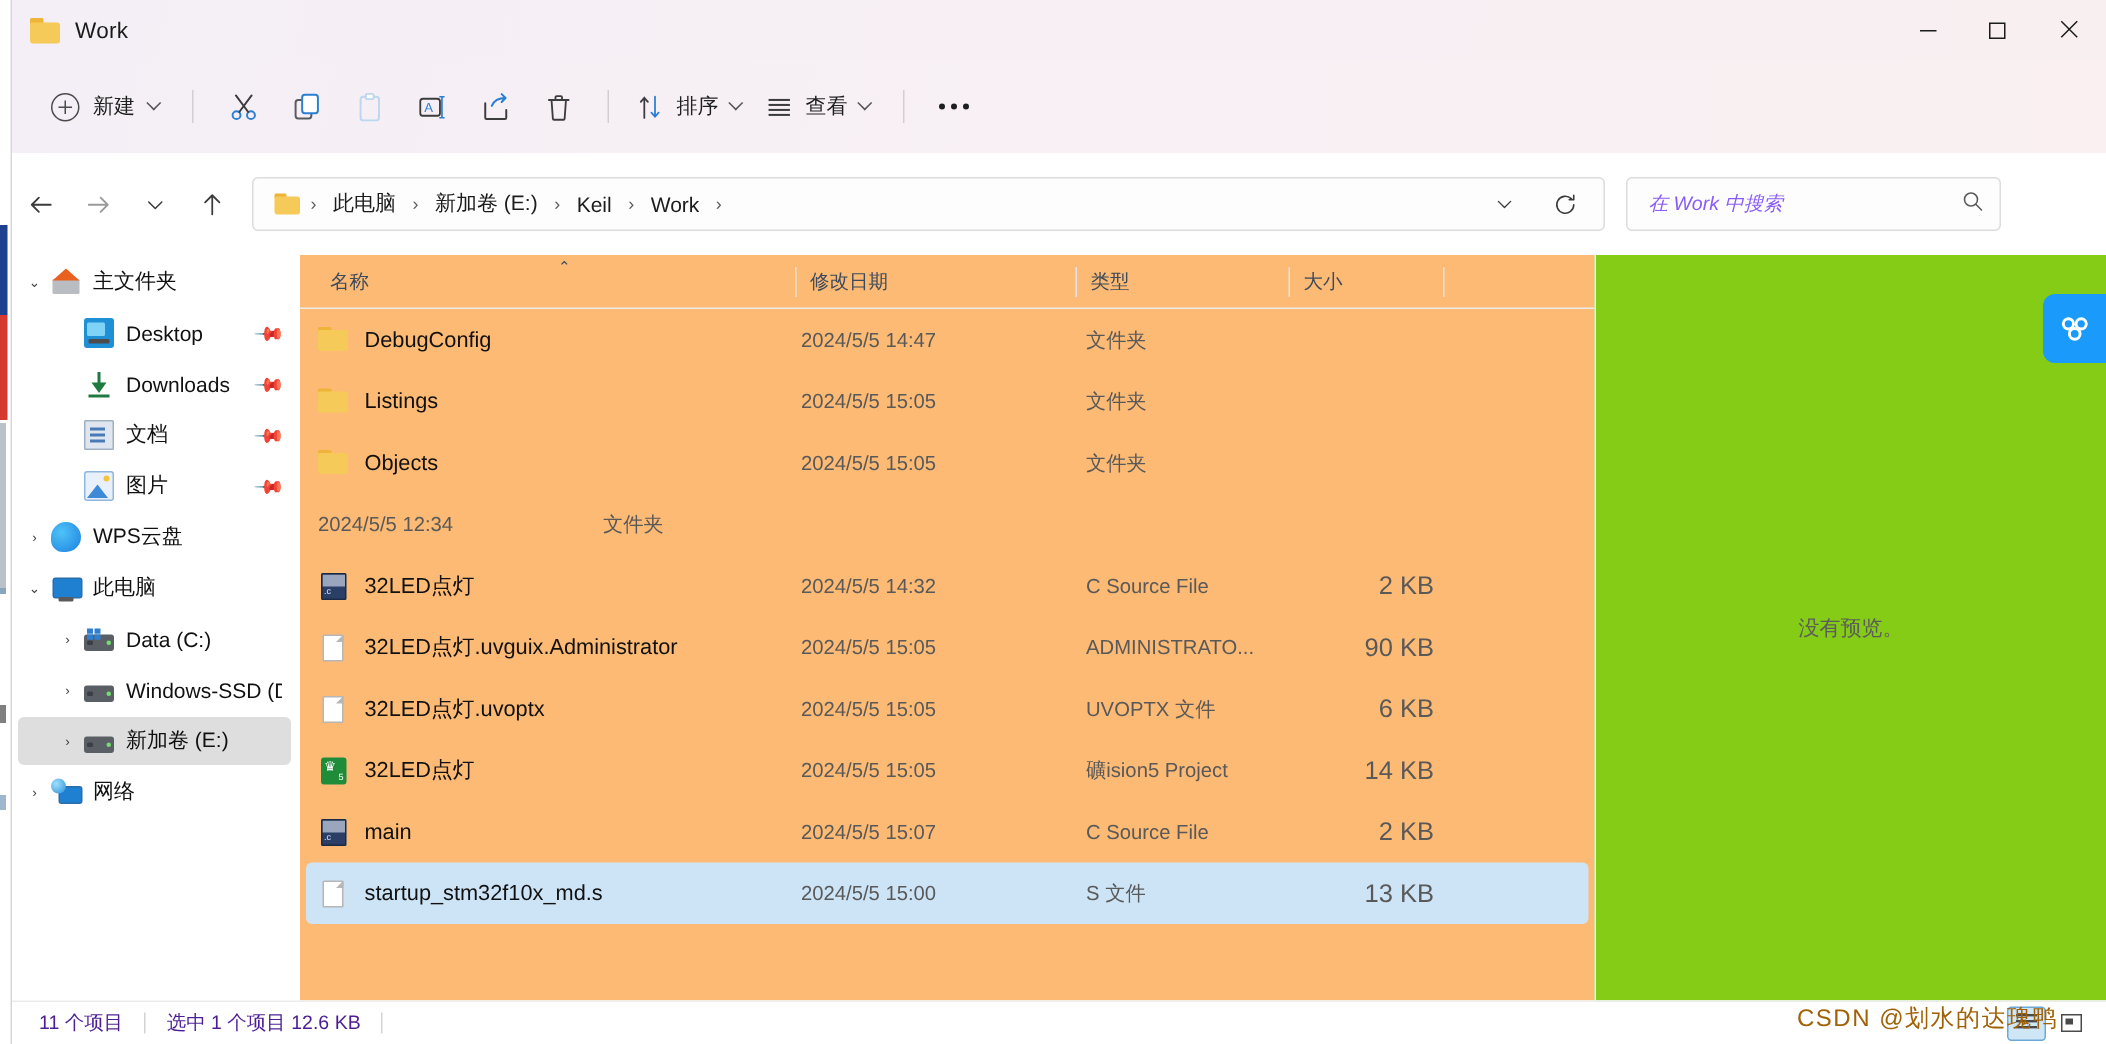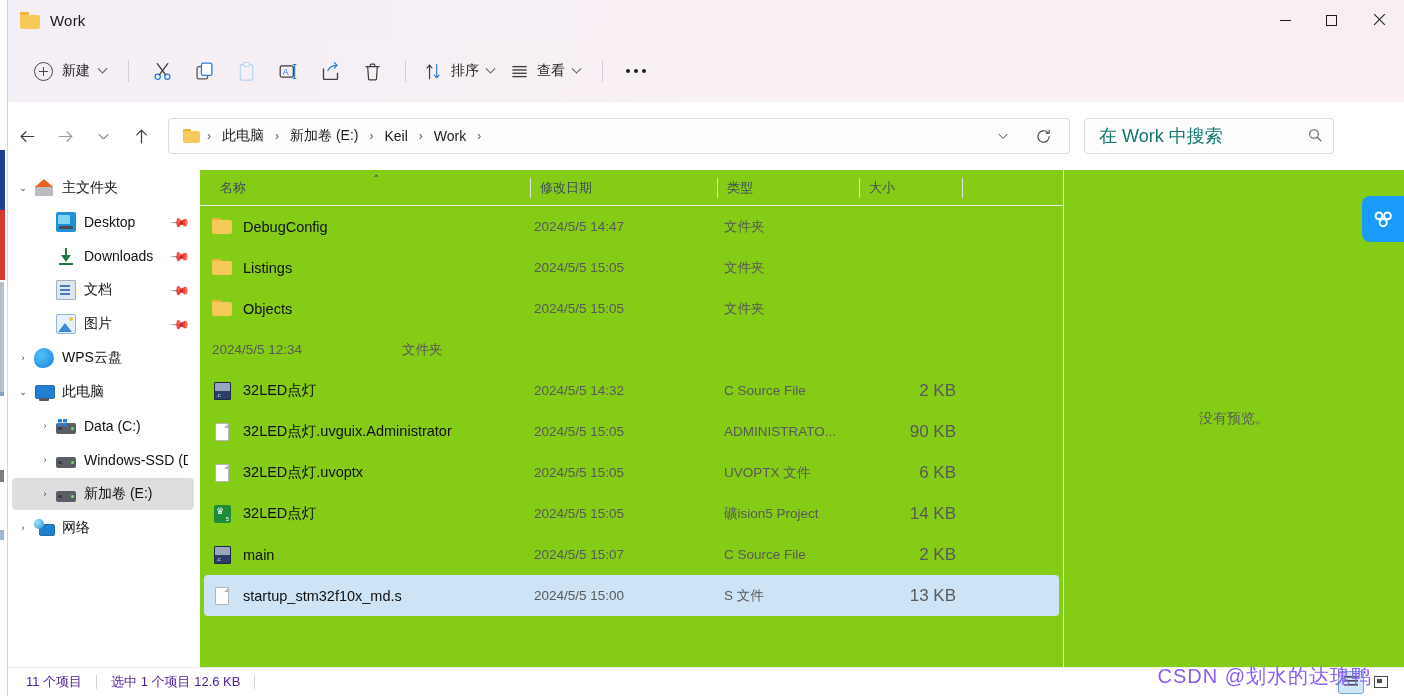--- a/index.html
+++ b/index.html
@@ -119,21 +119,21 @@
   .addr-right { margin-left: auto; display:flex; align-items:center; }
   .addr-chev, .addr-refresh {
     width: 40px; height: 34px; display:flex; align-items:center; justify-content:center;
     color: #3b3b3b; border-radius:4px; cursor: default;
   }
   .searchbox {
     margin-left: 14px; width: 250px; height: 36px;
     border: 1px solid #dcdcdc; border-radius: 4px; background: #fdfdfd;
     display: flex; align-items: center; padding: 0 10px 0 14px;
   }
-  .search-ph { font-size: 18px; color: #0f766e; flex: 1; }
+  .search-ph { font-size: 13px; color: #8b5cf6; flex: 1; font-style: italic; }
   .search-icon { color: #5b5b5b; font-size: 15px; }
 
   
   .navpane {
     position: absolute; left: 8px; top: 170px; width: 192px; height: 497px;
     background: #ffffff; overflow: hidden;
   }
   .nav-item {
     height: 32px; display: flex; align-items: center; border-radius: 4px;
     margin: 2px 6px 2px 4px; padding-right: 6px; cursor: default; position: relative;
@@ -187,21 +187,21 @@
       linear-gradient(#2f7fd0,#2f7fd0) 5px 0/4px 3.5px no-repeat,
       linear-gradient(#2f7fd0,#2f7fd0) 0 4.5px/4px 3.5px no-repeat,
       linear-gradient(#2f7fd0,#2f7fd0) 5px 4.5px/4px 3.5px no-repeat;
   }
   .ico-net::before { content:""; position:absolute; left:5px; top:6px; width:14px; height:10px; background:#1f7fd1; border:1.5px solid #2a6ea8; border-radius:2px;}
   .ico-net::after { content:""; position:absolute; left:0px; top:1px; width:10px; height:10px; border-radius:50%;
     background: radial-gradient(circle at 35% 35%, #9fe0ff, #2a8fd8); }
 
   
   .filelist {
-    position: absolute; left: 200px; top: 170px; width: 863px; height: 497px; background:#84cc16;
+    position: absolute; left: 200px; top: 170px; width: 863px; height: 497px; background:#fdba74;
   }
   .col-head {
     height: 36px; display: flex; align-items: center; color: #3d4b5c; font-size: 13px;
     border-bottom: 1px solid #ececec; position: relative;
   }
   .col-head .ch {
     position: relative; height: 36px; display:flex; align-items:center; cursor: default;
   }
   .col-divider { position: absolute; top: 8px; width: 1px; height: 20px; background: #e3e3e3; }
   .sort-caret {
@@ -268,21 +268,21 @@
     background:
       linear-gradient(#4a4a4a,#4a4a4a) 0 0/14px 1.6px no-repeat,
       linear-gradient(#4a4a4a,#4a4a4a) 0 4px/14px 1.6px no-repeat,
       linear-gradient(#4a4a4a,#4a4a4a) 0 8px/14px 1.6px no-repeat;
   }
   .vt-large { width: 14px; height: 12px; display:block; border: 1.5px solid #4a4a4a; position:relative;}
   .vt-large::before { content:""; position:absolute; left:2px; top:2px; width:5px; height:4px; background:#4a4a4a;}
 
   
   .watermark {
-    position: absolute; right: 32px; bottom: 6px; font-size: 20px; color: #8b5cf6;
+    position: absolute; right: 32px; bottom: 6px; font-size: 16px; color: #a16207;
     letter-spacing: 1px; pointer-events: none; white-space: nowrap;
   }
 
   
   .netdisk-fab {
     position: absolute; right: 0px; top: 196px; width: 42px; height: 46px;
     background: #1a9bfc; border-radius: 8px 0 0 8px;
     display: flex; align-items: center; justify-content: center;
   }
 </style>

